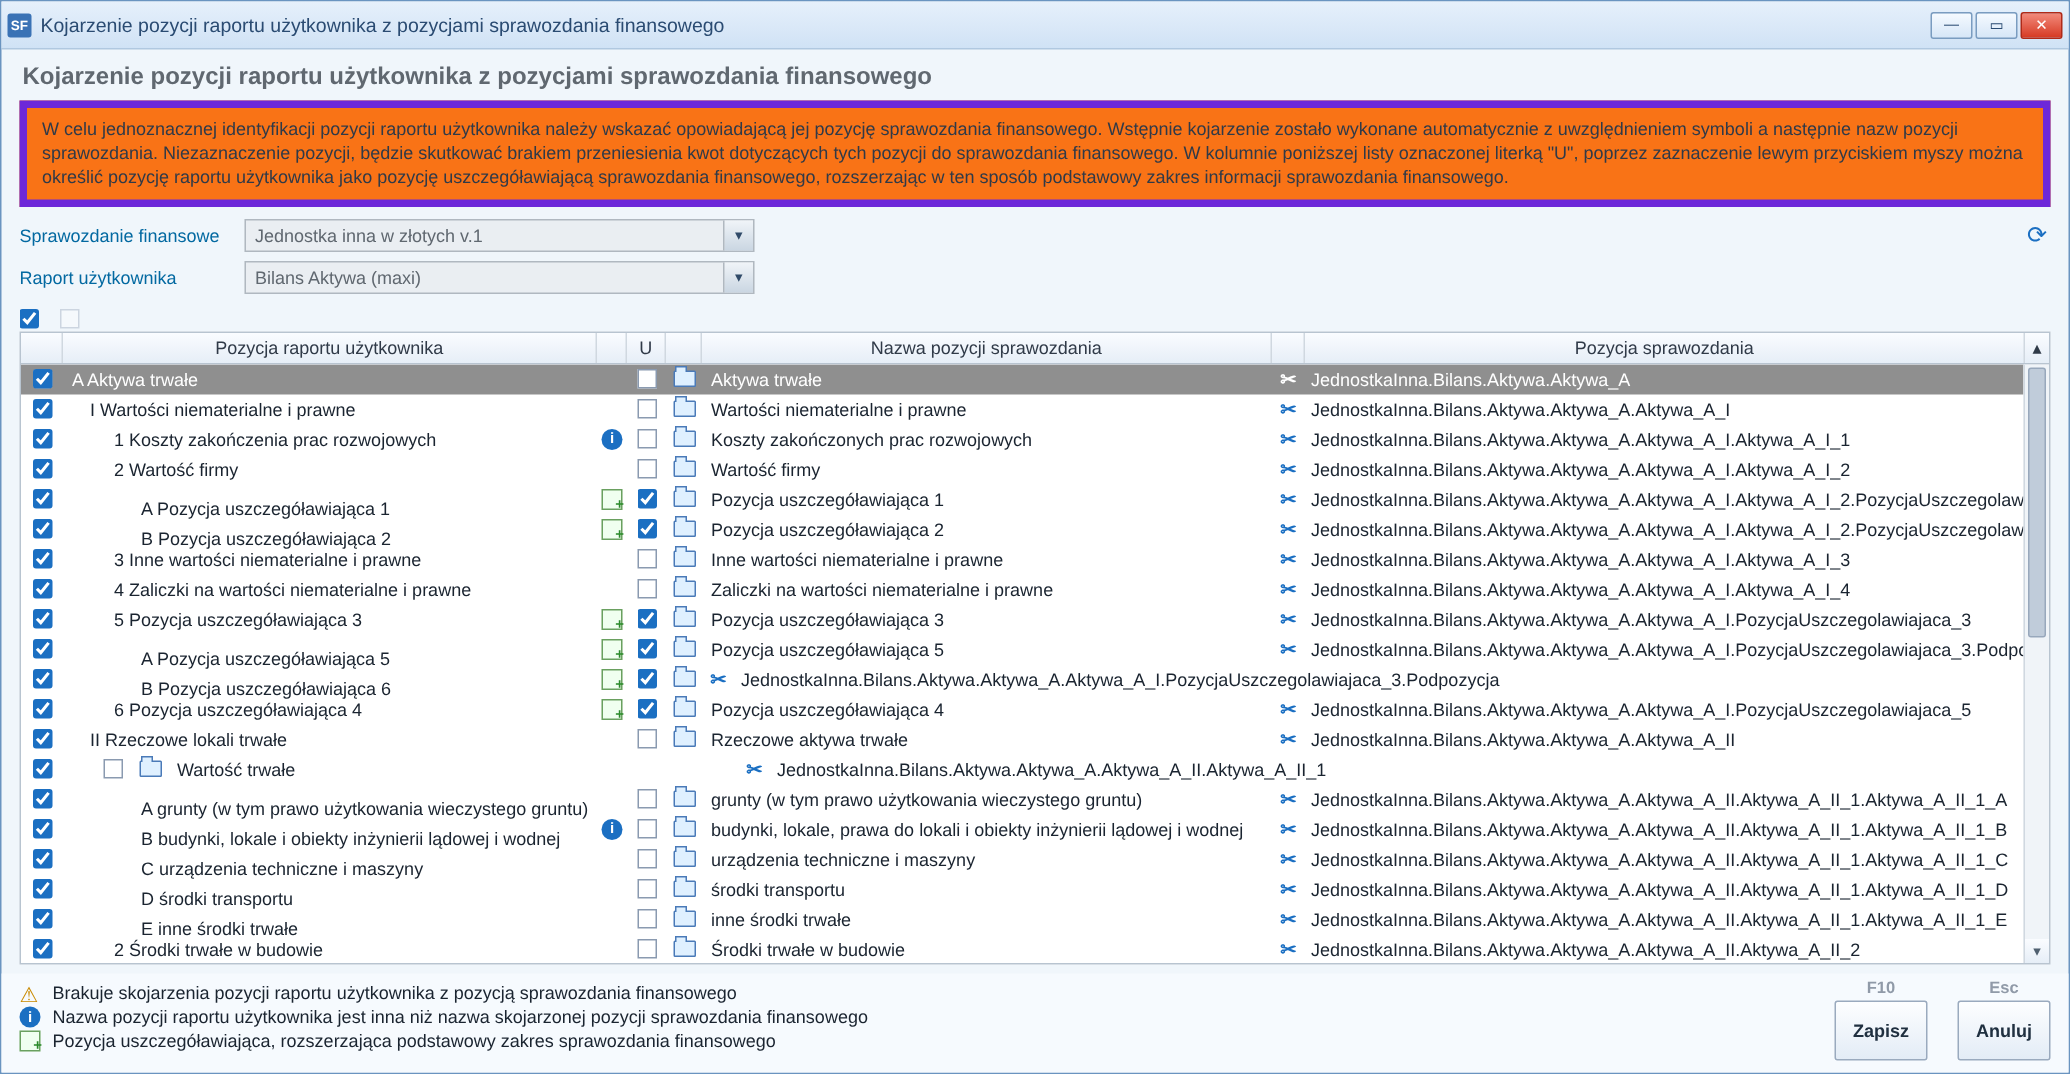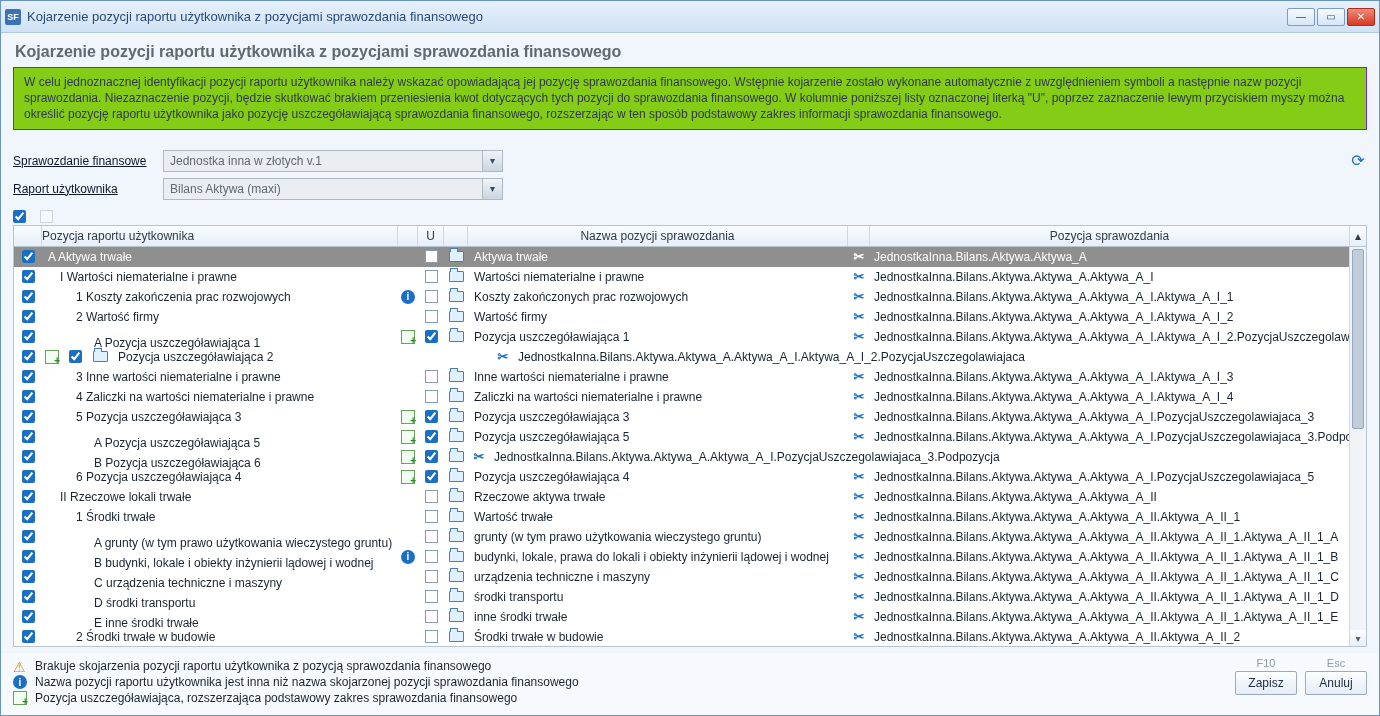--- a/index.html
+++ b/index.html
@@ -5,32 +5,32 @@
   * { box-sizing: border-box; }
   html, body { margin: 0; padding: 0; font-family: "Segoe UI", Tahoma, sans-serif; font-size: 12px; color: #333; background: #eaf2fa; }
   .window { width: 1380px; height: 716px; background: #f0f6fb; border: 1px solid #6a94c0; display: flex; flex-direction: column; }
   .titlebar { height: 32px; background: linear-gradient(#e6f0fb, #d0e2f5); display: flex; align-items: center; padding: 0 4px; border-bottom: 1px solid #b0c8e0; }
   .titlebar .app-icon { width: 16px; height: 16px; background: #3a72b5; margin-right: 6px; border-radius: 2px; display:flex;align-items:center;justify-content:center;color:#fff;font-size:9px;font-weight:bold;}
   .titlebar .title { flex: 1; color: #2a4b72; font-size: 13px; }
   .titlebar .winbtns { display: flex; gap: 2px; }
   .winbtn { width: 28px; height: 18px; border: 1px solid #7a9cc0; background: linear-gradient(#f5faff,#d6e6f7); display:flex; align-items:center; justify-content:center; font-size:10px; color:#2a4b72; border-radius:2px; cursor:pointer;}
   .winbtn.close { background: linear-gradient(#f28a7b,#d63a24); color:#fff; border-color:#b02a18;}
   .header2 { padding: 10px 14px 6px; color:#606870; font-size:16px; font-weight:600; }
-  .desc { margin: 0 12px 20px; padding: 6px 10px; background: #84cc16; border:1px solid #6d28d9; color:#303a48; font-size:12px; line-height:1.35; }
+  .desc { margin: 0 12px 8px; padding: 6px 10px; background: #f97316; border:5px solid #6d28d9; color:#303a48; font-size:12px; line-height:1.35; }
   .form-rows { padding: 0 12px 4px; }
   .form-row { display:flex; align-items:center; margin-bottom:6px; }
-  .form-row .lbl { width: 150px; color:#0f172a;text-decoration:underline; }
+  .form-row .lbl { width: 150px; color:#0369a1; }
   .combo { width: 340px; height: 22px; border:1px solid #b0b8c0; background:#eaeef2; display:flex; align-items:center; padding:0 6px; color:#606870; position:relative;}
   .combo .dd { position:absolute; right:0; top:0; width:20px; height:20px; background:linear-gradient(#f0f4f8,#cad6e2); border-left:1px solid #b0b8c0; display:flex;align-items:center;justify-content:center;color:#304a68;font-size:10px;}
   .refresh { margin-left:auto; width:18px;height:18px; color:#1b6fc2; display:flex;align-items:center;justify-content:center;font-size:16px; cursor:pointer;}
   .checkrow { padding: 0 12px 2px; display:flex; gap:14px; }
   .grid-wrap { flex:1; margin:0 12px 6px; border:1px solid #b8c4d0; background:#fff; display:flex; flex-direction:column; min-height:0;}
   .grid-head { display:flex; background:linear-gradient(#fafcff,#e6eef7); border-bottom:1px solid #b8c4d0; font-size:12px; color:#303a48; }
   .col-chk { width:28px; text-align:center; border-right:1px solid #d0d8e0; padding:3px 0;}
-  .col-user { flex:0 0 356px; border-right:1px solid #d0d8e0; padding:3px 0;}
+  .col-user { flex:0 0 356px; text-align:center; border-right:1px solid #d0d8e0; padding:3px 0;}
   .col-info { width:20px; border-right:1px solid #d0d8e0; padding:3px 0;}
   .col-u { width:26px; text-align:center; border-right:1px solid #d0d8e0; padding:3px 0;}
   .col-folder { width:24px; border-right:1px solid #d0d8e0; padding:3px 0;}
   .col-name { flex:0 0 380px; text-align:center; border-right:1px solid #d0d8e0; padding:3px 0;}
   .col-cut { width:22px; border-right:1px solid #d0d8e0; padding:3px 0;}
   .col-pos { flex:1; text-align:center; padding:3px 0;}
   .col-scroll { width:17px; border-left:1px solid #d0d8e0; padding:3px 0; text-align:center; color:#303a48; background:linear-gradient(#fafcff,#e6eef7);}
   .grid-body { flex:1; overflow:hidden; position:relative; }
   .rows { position:absolute; left:0; top:0; right:17px; }
   .row { display:flex; height:20px; align-items:center; font-size:12px; color:#1a2430; }
@@ -54,24 +54,24 @@
   .folder-icon::before{content:"";position:absolute;top:-4px;left:0;width:6px;height:3px;border:1px solid #4a7ab8;border-bottom:none;background:#dff0ff;}
   .cut-icon{color:#1b6fc2;font-size:13px;font-weight:bold;}
   .row.sel .cut-icon{color:#fff;}
   .scrollbar { position:absolute; right:0; top:0; width:17px; bottom:0; background:#f0f4f8; border-left:1px solid #d0d8e0; display:flex; flex-direction:column;}
   .scrollbar .thumb{ margin:2px; flex:0 0 180px; background:#c0ccda; border:1px solid #98a8bc; border-radius:2px;}
   .scrollbar .arrow{height:16px;display:flex;align-items:center;justify-content:center;color:#506070;font-size:10px;background:linear-gradient(#fafcff,#e6eef7);}
   .footer { padding: 4px 12px 8px; display:flex; background:#f6fafe;}
   .legend { flex:1; }
   .legend-row { display:flex; align-items:center; gap:8px; margin:2px 0; color:#1a2430;}
   .warn-icon{width:14px;height:14px;color:#c98a00;font-size:14px;}
-  .btns { display:flex; gap:8px; }
+  .btns { display:flex; gap:20px; align-items:flex-end;font-weight:bold;}
   .btncol{display:flex;flex-direction:column;align-items:center;}
   .btncol .sc{color:#909aa8;font-size:11px;margin-bottom:2px;}
-  .btn{ min-width:62px; height:24px; border:1px solid #9aaabe; background:linear-gradient(#fdfeff,#e3ecf6); display:flex;align-items:center;justify-content:center; color:#203040; cursor:pointer; border-radius:2px;}
+  .btn{ min-width:62px; height:40px; border:1px solid #9aaabe; background:linear-gradient(#fdfeff,#e3ecf6); display:flex;align-items:center;justify-content:center; color:#203040; cursor:pointer; border-radius:2px;}
   .disabled-check{opacity:0.35;}
 </style>
 </head>
 <body>
 
 <div class="window">
 
   <div class="titlebar">
     <div class="app-icon">SF</div>
     <div class="title">Kojarzenie pozycji raportu użytkownika z pozycjami sprawozdania finansowego</div>
@@ -214,20 +214,21 @@
             <div class="cell c-name">Pozycja uszczegóławiająca 1</div>
             <div class="cell c-cut">
               <span class="cut-icon">✂</span>
             </div>
             <div class="cell c-pos">JednostkaInna.Bilans.Aktywa.Aktywa_A.Aktywa_A_I.Aktywa_A_I_2.PozycjaUszczegolawiajaca</div>
           </div>
           <div class="row">
             <div class="cell c-chk">
               <input type="checkbox" checked="" style="">
             </div>
+            <div class="cell c-user indent3">B  Pozycja uszczegóławiająca 2</div>
             <div class="cell c-info">
               <span class="doc-icon"></span>
             </div>
             <div class="cell c-u">
               <input type="checkbox" checked="" style="">
             </div>
             <div class="cell c-folder">
               <span class="folder-icon"></span>
             </div>
             <div class="cell c-name">Pozycja uszczegóławiająca 2</div>
@@ -366,21 +367,20 @@
             <div class="cell c-name">Rzeczowe aktywa trwałe</div>
             <div class="cell c-cut">
               <span class="cut-icon">✂</span>
             </div>
             <div class="cell c-pos">JednostkaInna.Bilans.Aktywa.Aktywa_A.Aktywa_A_II</div>
           </div>
           <div class="row">
             <div class="cell c-chk">
               <input type="checkbox" checked="" style="">
             </div>
-            <div class="cell c-user indent2">1  Środki trwałe</div>
             <div class="cell c-info"></div>
             <div class="cell c-u">
               <span class="chk-empty"></span>
             </div>
             <div class="cell c-folder">
               <span class="folder-icon"></span>
             </div>
             <div class="cell c-name">Wartość trwałe</div>
             <div class="cell c-cut">
               <span class="cut-icon">✂</span>

